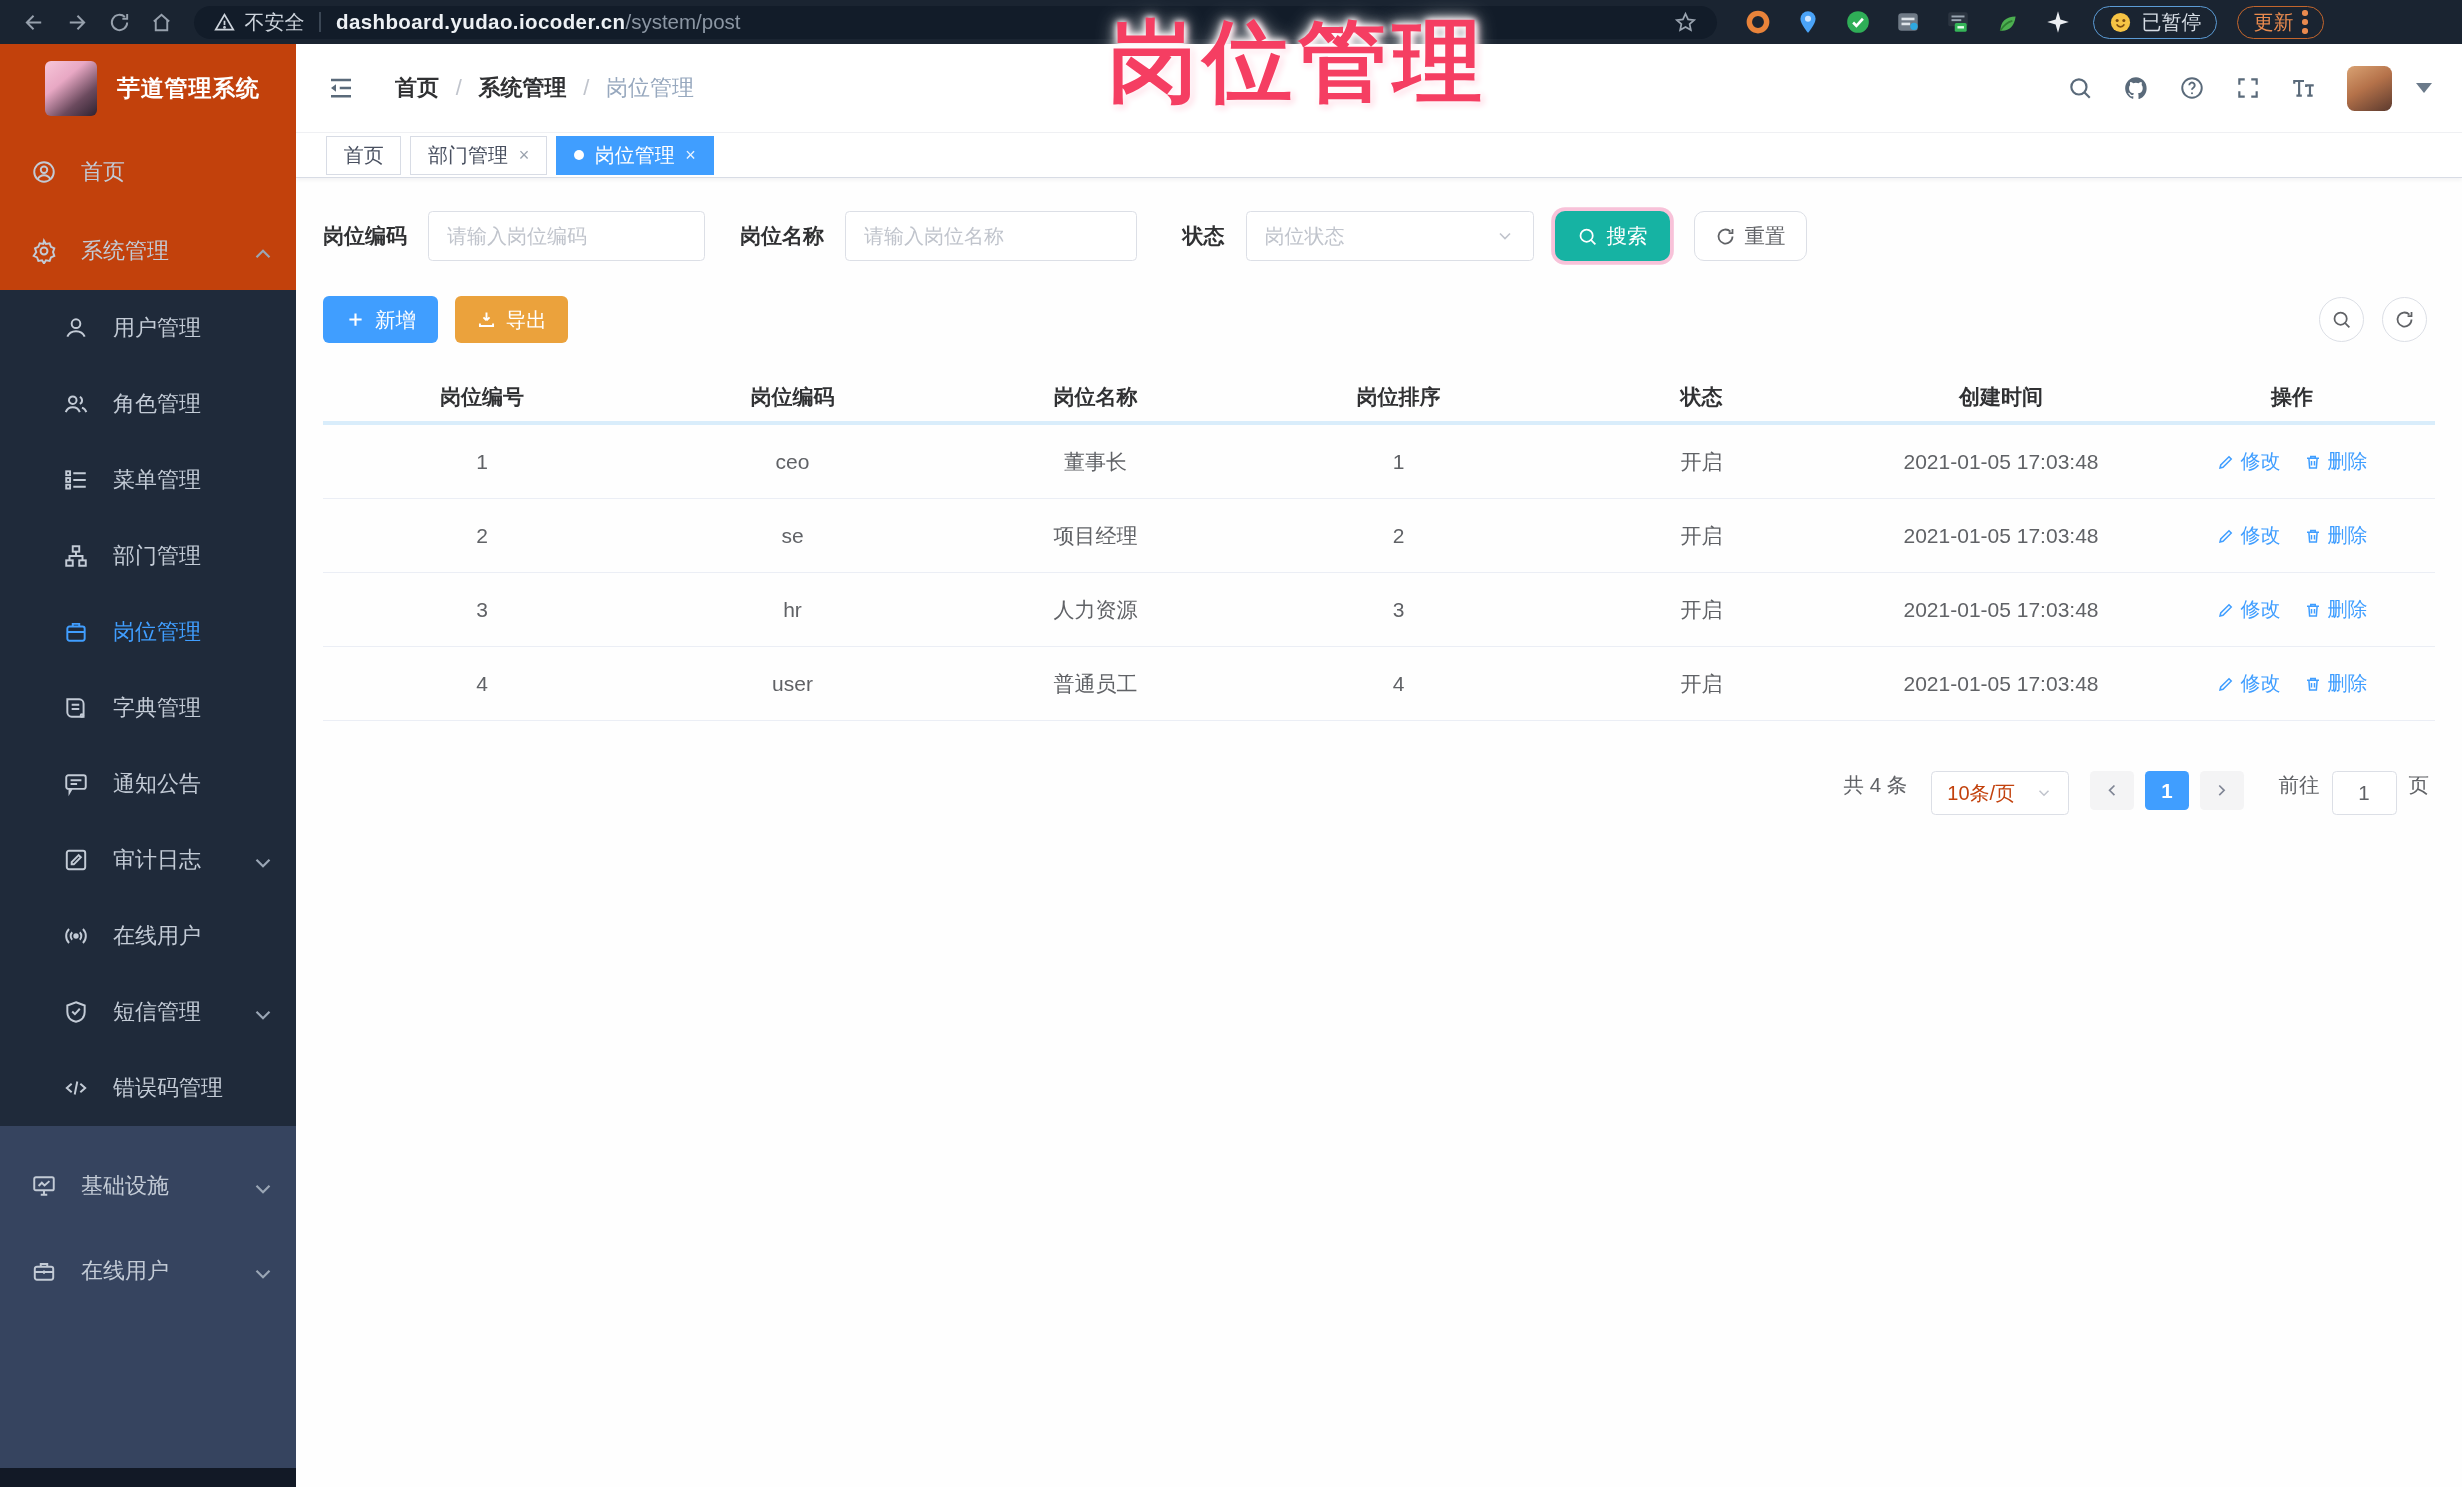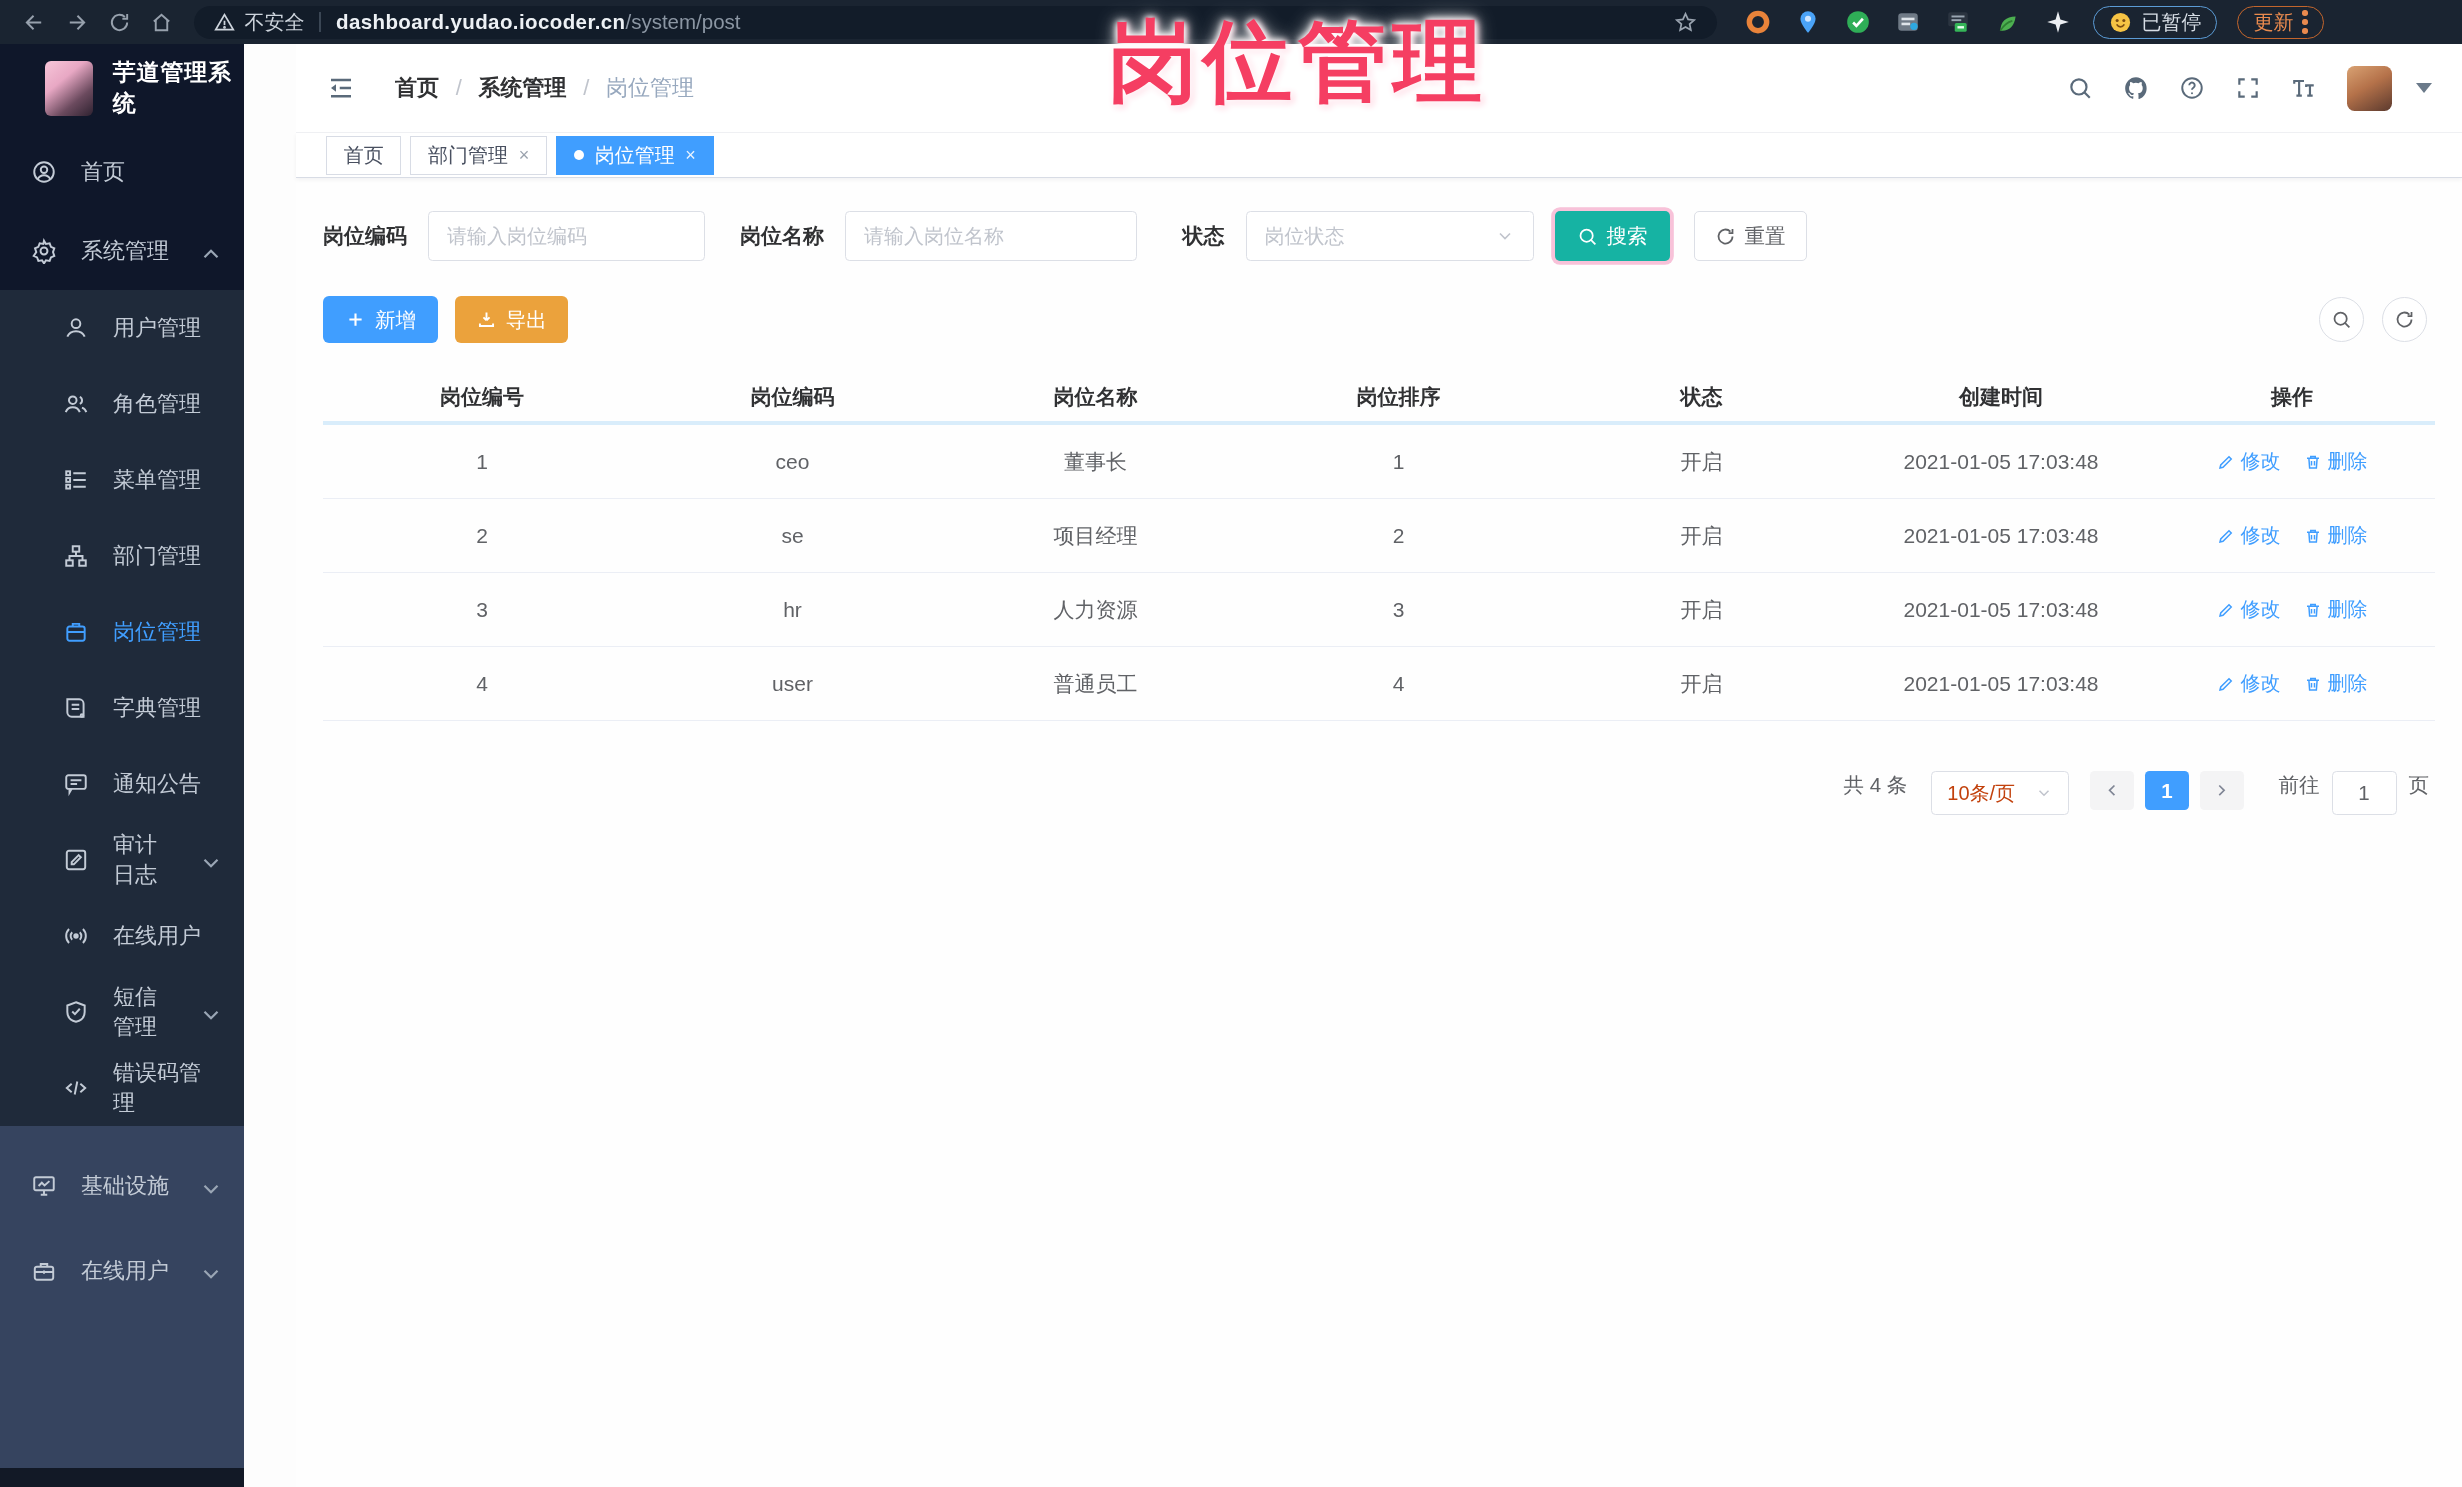--- a/index.html
+++ b/index.html
@@ -29,21 +29,21 @@
   .chip-update { border:1.9px solid #c2652c; color:#e98a4e; }
   .kebab { display:flex; flex-direction:column; gap:3.8px; }
   .kebab i { width:5.3px; height:5.3px; border-radius:50%; background:#e98a4e; }
 
   
   .watermark { position:absolute; left:1108px; top:1.5px; z-index:60; font-size:89px; font-weight:700;
     letter-spacing:6px; color:#f53e62;
     text-shadow:0 0 6px #fff,0 0 12px #fff,0 0 20px #ffffffcc,2.3px 2.3px 7.6px #ffb3c9; pointer-events:none; }
 
   
-  .sidebar { position:absolute; left:0; top:44px; width:244px; bottom:0; background:#0f172a;
+  .sidebar { position:absolute; left:0; top:44px; width:296px; bottom:0; background:#c2410c;
     display:flex; flex-direction:column; z-index:10; }
   .logo-row { height:88px; display:flex; align-items:center; padding-left:45px; gap:20px; }
   .logo-img { width:52px; height:55px; border-radius:6px;
     background:linear-gradient(140deg,#f7c6d9 0%,#e8a8c4 35%,#6b4a5e 70%,#2e2230 100%); }
   .logo-title { color:#fff; font-size:23px; font-weight:700; letter-spacing:0.8px; }
   .mi { height:79px; display:flex; align-items:center; padding:0 26px 0 29px; gap:23px;
     color:#c3cbd6; font-size:22px; cursor:pointer; }
   .mi .micon { width:29px; height:29px; flex:0 0 auto; display:grid; place-items:center; }
   .mi svg { width:26px; height:26px; }
   .mi .chev { margin-left:auto; width:20px; height:20px; color:#9aa6b5; }
@@ -85,21 +85,21 @@
   
   .filters { display:flex; align-items:center; }
   .flabel { font-size:21px; font-weight:700; color:#303133; white-space:nowrap; }
   .finput { width:277px; height:50px; border:0.8px solid #dcdfe6; border-radius:4.5px; margin:0 35px 0 21px;
     padding:12px 18px; font-size:20px; color:#606266; outline:none; font-family:inherit; }
   .finput::placeholder { color:#c0c4cc; }
   .finput.wide { width:292px; }
   .fselect { width:288px; height:50px; border:0.8px solid #dcdfe6; border-radius:4.5px; margin-left:21px;
     display:flex; align-items:center; padding:0 18px; font-size:20px; color:#c0c4cc; background:#fff; }
   .fselect .chev { margin-left:auto; width:20px; height:20px; color:#c0c4cc; }
-  .btn { display:inline-flex; align-items:center; justify-content:center; gap:9px; border-radius:5px;
+  .btn { display:inline-flex; align-items:center; justify-content:center; gap:9px; border-radius:10px;
     font-size:20.5px; cursor:pointer; border:0.8px solid transparent; white-space:nowrap; }
   .btn svg { width:21px; height:21px; }
   .btn-search { height:50px; padding:0 21px; background:#16b3a3; color:#fff; margin-left:21px;
     box-shadow:0 0 0 3.8px rgba(242,143,185,.55); }
   .btn-reset { height:50px; padding:0 20px; background:#fff; border-color:#dcdfe6; color:#606266; margin-left:24px; }
 
   
   .toolbar { margin-top:35px; display:flex; align-items:center; }
   .btn-add { height:47px; padding:0 21px; background:#409eff; color:#fff; border-radius:6px; }
   .btn-export { height:47px; padding:0 20px; background:#eba23c; color:#fff; border-radius:6px; margin-left:16.7px; }

